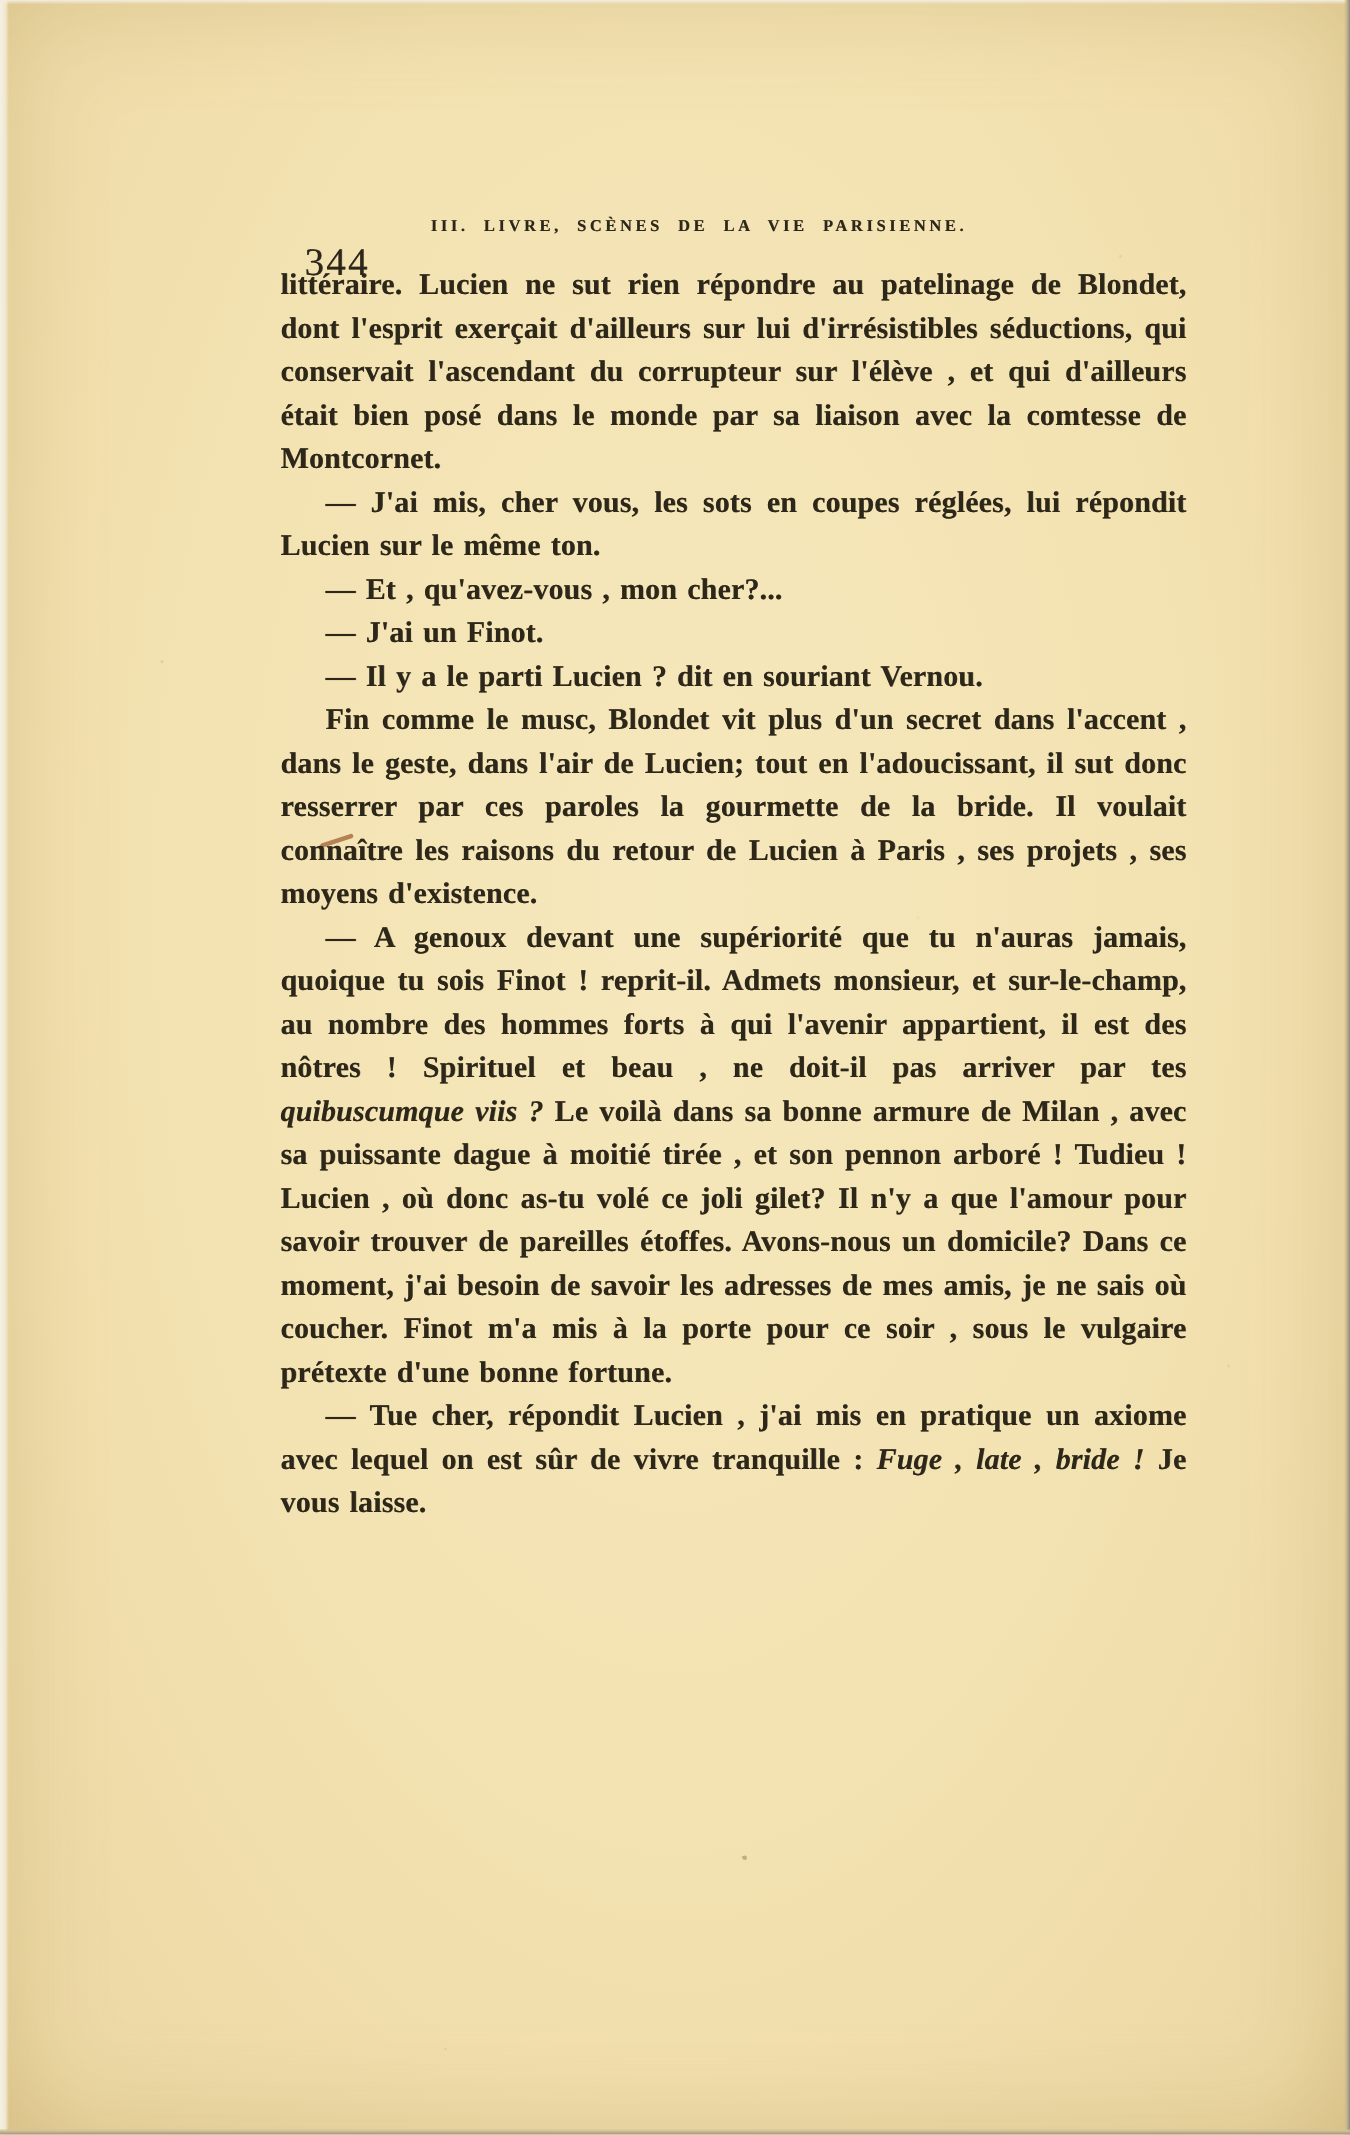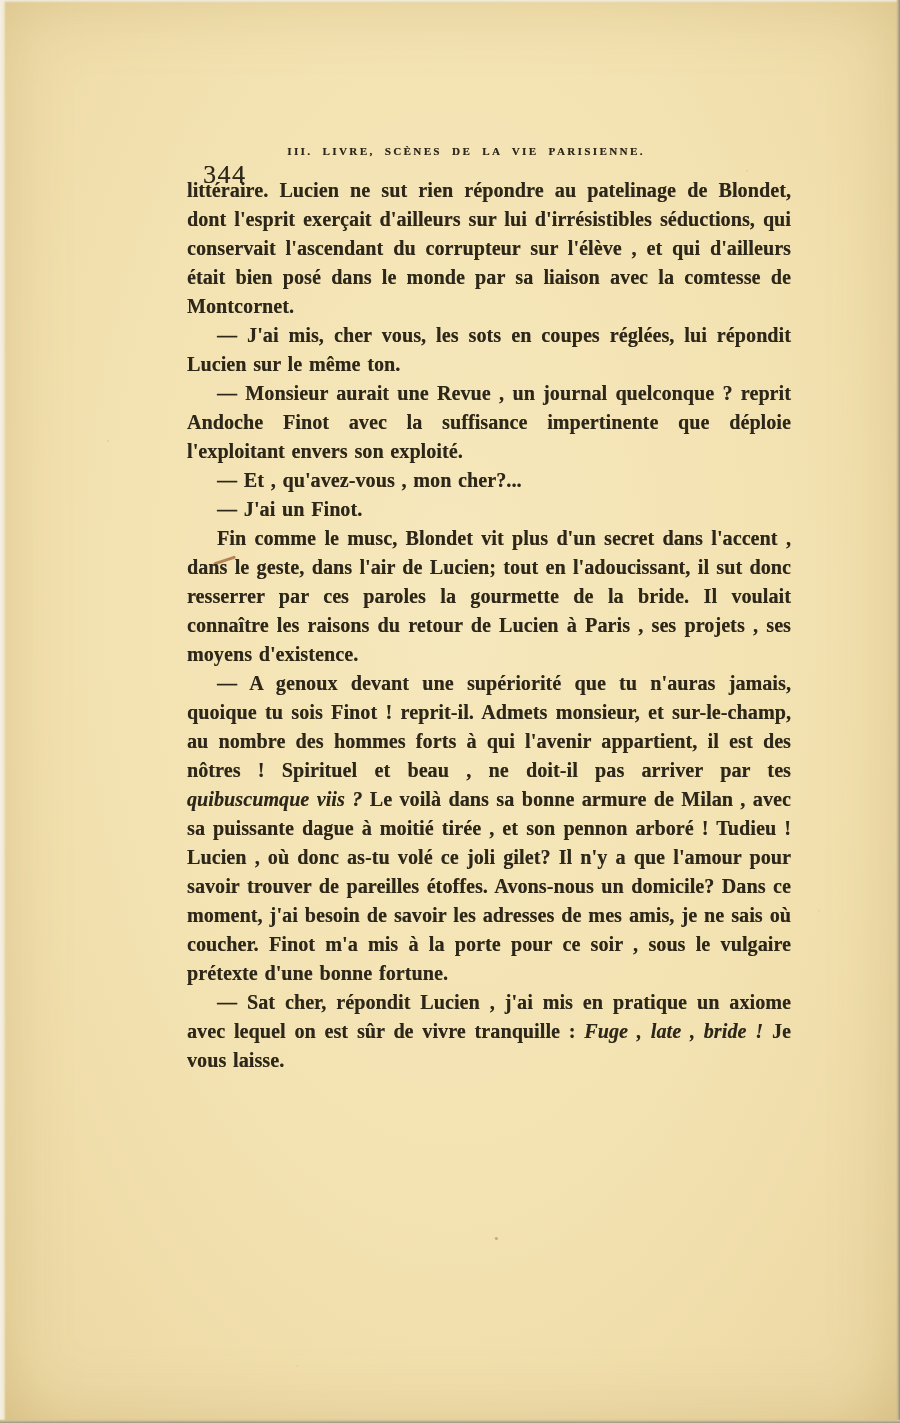--- a/index.html
+++ b/index.html
@@ -73,21 +73,21 @@
   <div class="speck"></div>
 
   <div class="text-block">
     <div class="running-header">
       <span class="page-number">344</span>
       <span class="running-title">III. LIVRE, SCÈNES DE LA VIE PARISIENNE.</span>
     </div>
     <div class="body-text">
         <p class=""><span>littéraire. Lucien ne sut rien répondre au patelinage de Blondet, dont l'esprit exerçait d'ailleurs sur lui d'irrésistibles séductions, qui conservait l'ascendant du corrupteur sur l'élève , et qui d'ailleurs était bien posé dans le monde par sa liaison avec la comtesse de Montcornet.</span></p>
         <p class="indent"><span>— J'ai mis, cher vous, les sots en coupes réglées, lui répondit Lucien sur le même ton.</span></p>
-        <p class="indent"><span>— Monsieur aurait une Revue , un journal quelconque ? reprit Andoche Finot avec la suffisance impertinente que déploie l'exploitant envers son exploité.</span></p>
         <p class="indent"><span>— Et , qu'avez-vous , mon cher?...</span></p>
         <p class="indent"><span>— J'ai un Finot.</span></p>
+        <p class="indent"><span>— Il y a le parti Lucien ? dit en souriant Vernou.</span></p>
         <p class="indent"><span>Fin comme le musc, Blondet vit plus d'un secret dans l'accent , dans le geste, dans l'air de Lucien; tout en l'adoucissant, il sut donc resserrer par ces paroles la gourmette de la bride. Il voulait connaître les raisons du retour de Lucien à Paris , ses projets , ses moyens d'existence.</span></p>
         <p class="indent"><span>— A genoux devant une supériorité que tu n'auras jamais, quoique tu sois Finot ! reprit-il. Admets monsieur, et sur-le-champ, au nombre des hommes forts à qui l'avenir appartient, il est des nôtres ! Spirituel et beau , ne doit-il pas arriver par tes </span><span class="italic">quibuscumque viis ?</span><span> Le voilà dans sa bonne armure de Milan , avec sa puissante dague à moitié tirée , et son pennon arboré ! Tudieu ! Lucien , où donc as-tu volé ce joli gilet? Il n'y a que l'amour pour savoir trouver de pareilles étoffes. Avons-nous un domicile? Dans ce moment, j'ai besoin de savoir les adresses de mes amis, je ne sais où coucher. Finot m'a mis à la porte pour ce soir , sous le vulgaire prétexte d'une bonne fortune.</span></p>
-        <p class="indent"><span>— Sat cher, répondit Lucien , j'ai mis en pratique un axiome avec lequel on est sûr de vivre tranquille : </span><span class="italic">Fuge , late , bride !</span><span> Je vous laisse.</span></p>
+        <p class="indent"><span>— Tue cher, répondit Lucien , j'ai mis en pratique un axiome avec lequel on est sûr de vivre tranquille : </span><span class="italic">Fuge , late , bride !</span><span> Je vous laisse.</span></p>
       </div>
   </div>
 </div>
 
 </body></html>

